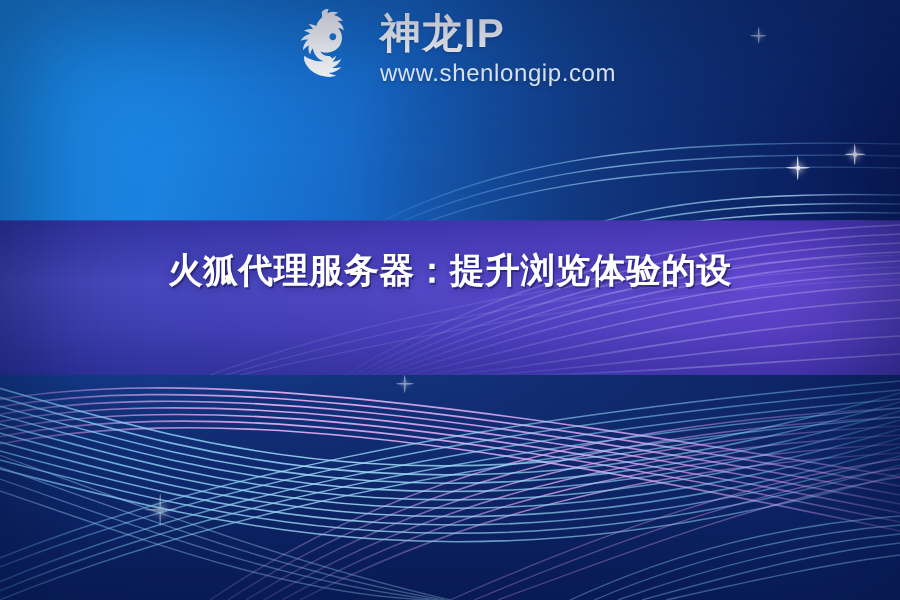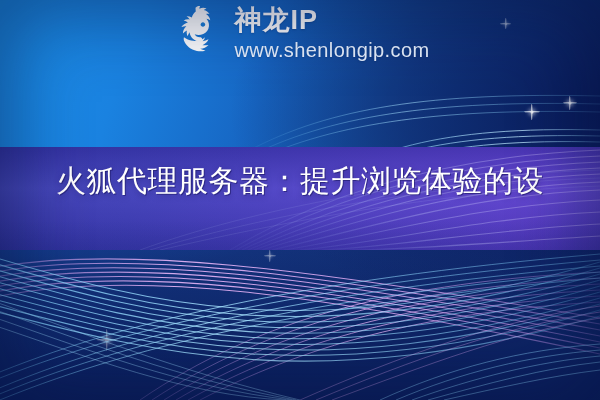--- a/index.html
+++ b/index.html
@@ -94,36 +94,36 @@
   }
   .brand-cn {
     color: #ffffff;
     font-size: 27px;
     font-weight: bold;
     letter-spacing: 1px;
     text-shadow: 0 1px 2px rgba(10,40,100,0.35);
   }
   .brand-url {
     color: #eaf3ff;
-    font-size: 20px;
+    font-size: 16px;
     letter-spacing: 0.4px;
     margin-top: 6px;
     text-shadow: 0 1px 2px rgba(10,40,100,0.35);
   }
 
   
   .title {
     position: absolute;
     left: 20px;
     right: 20px;
     top: 160px;
     text-align: center;
     color: #ffffff;
-    font-size: 30px;
-    font-weight: normal;
+    font-size: 23px;
+    font-weight: bold;
     line-height: 41px;
     letter-spacing: 0.5px;
     text-shadow:
        1px 1px 0 rgba(25,22,95,0.55),
        0 2px 6px rgba(20,18,80,0.40);
     z-index: 6;
   }
 
   
   .sparkle {

